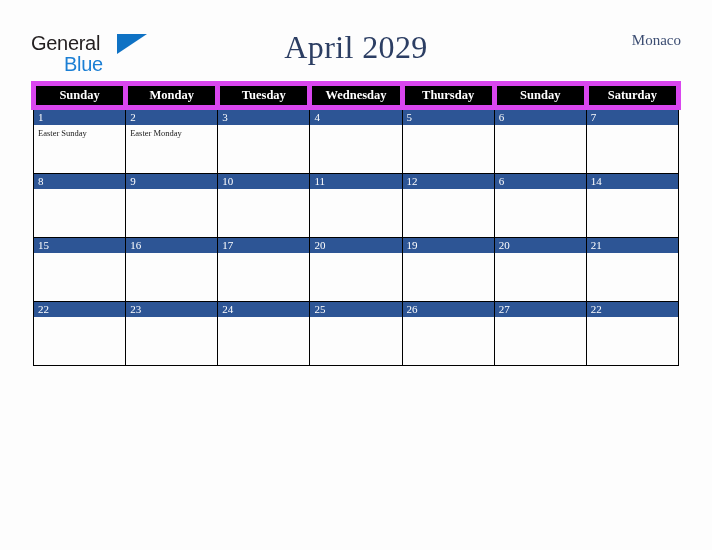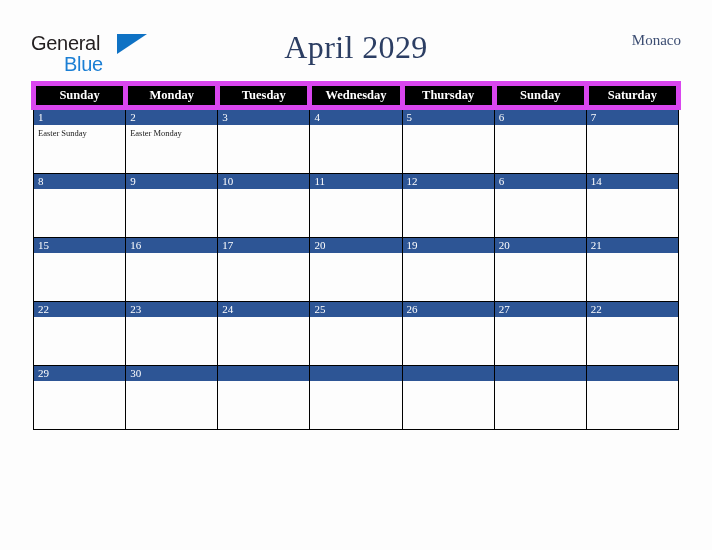--- a/index.html
+++ b/index.html
@@ -283,46 +283,16 @@
           </td>
           <td>
             <div class="daynum-bar">27</div>
             <div class="events"></div>
           </td>
           <td>
             <div class="daynum-bar">22</div>
             <div class="events"></div>
           </td>
         </tr>
-        <tr>
-          <td>
-            <div class="daynum-bar">29</div>
-            <div class="events"></div>
-          </td>
-          <td>
-            <div class="daynum-bar">30</div>
-            <div class="events"></div>
-          </td>
-          <td>
-            <div class="daynum-bar"></div>
-            <div class="events"></div>
-          </td>
-          <td>
-            <div class="daynum-bar"></div>
-            <div class="events"></div>
-          </td>
-          <td>
-            <div class="daynum-bar"></div>
-            <div class="events"></div>
-          </td>
-          <td>
-            <div class="daynum-bar"></div>
-            <div class="events"></div>
-          </td>
-          <td>
-            <div class="daynum-bar"></div>
-            <div class="events"></div>
-          </td>
-        </tr>
       </tbody>
   </table>
 
 </div>
 
 </body></html>

